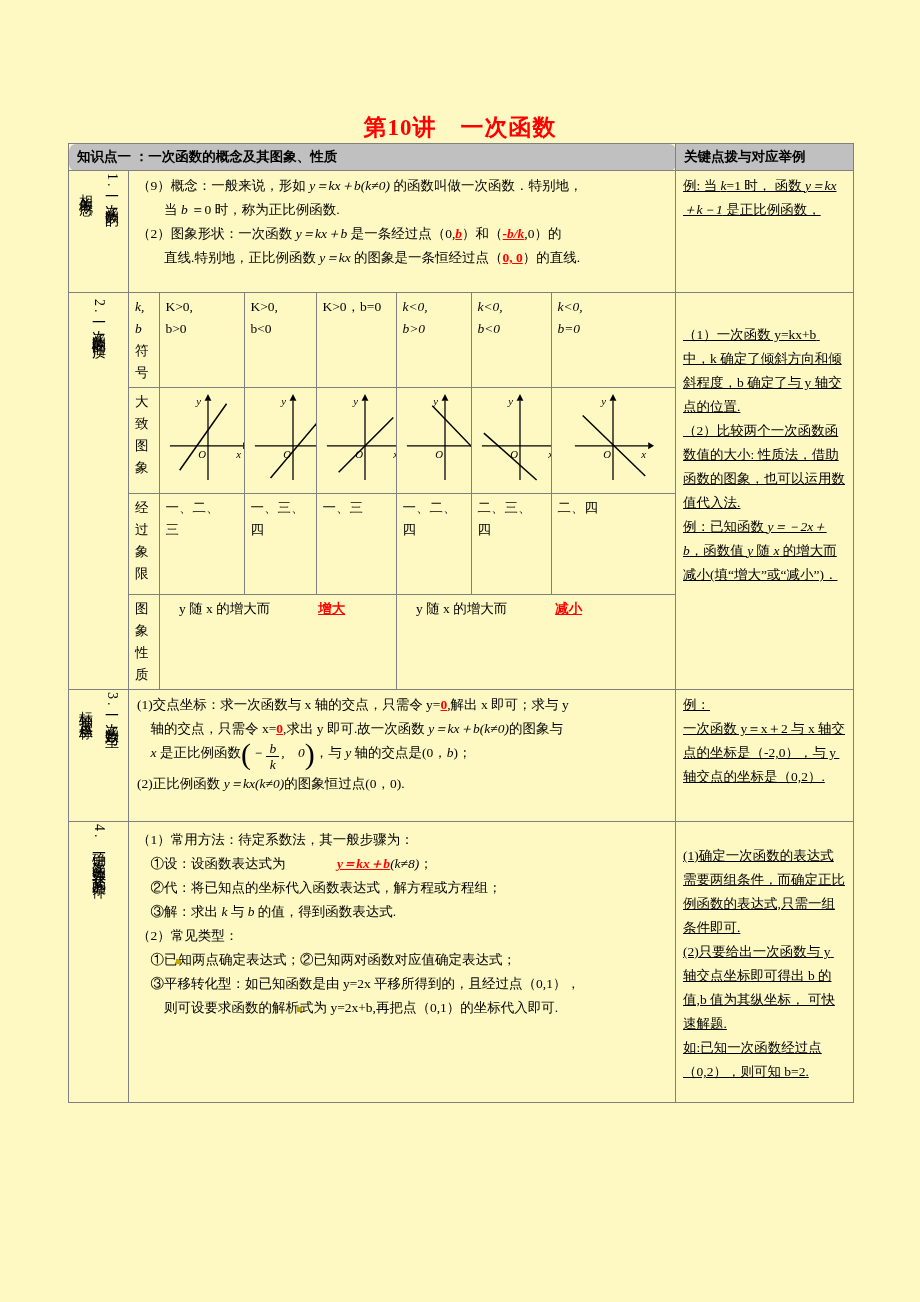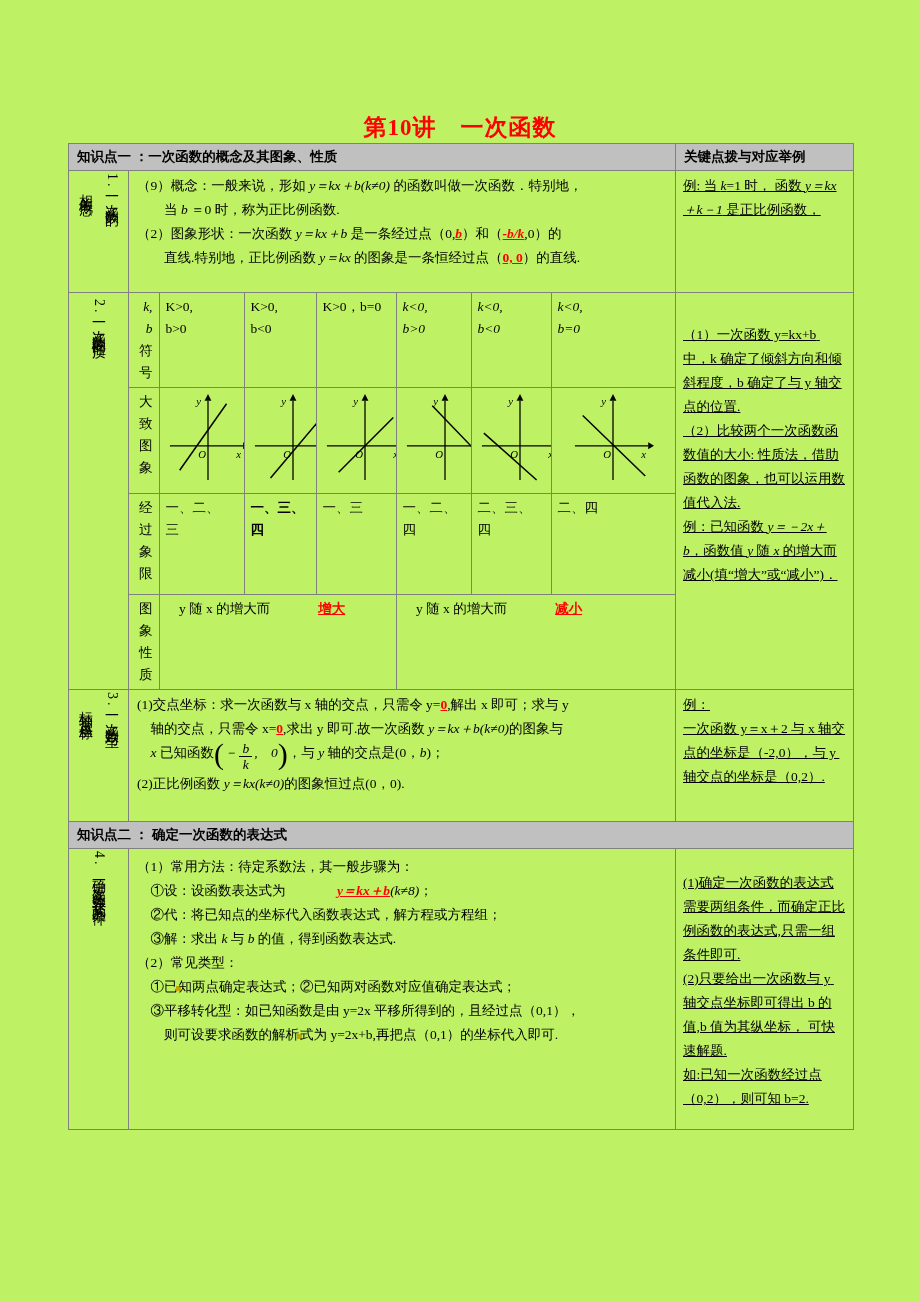--- a/index.html
+++ b/index.html
@@ -1,16 +1,16 @@
 <!DOCTYPE html>
 <html><head>
 <meta charset="utf-8">
 <style>
   html,body{margin:0;padding:0;background:#ffffff;}
-  .page{position:relative;width:920px;height:1302px;background:#bef264;overflow:hidden;
+  .page{position:relative;width:920px;height:1302px;background:#fef9c3;overflow:hidden;
         font-family:"Liberation Serif",serif;color:#000;}
   .title{margin:0;padding-top:112px;text-align:center;font-size:23px;font-weight:bold;
          color:#ff0000;font-family:"Liberation Serif",serif;letter-spacing:1px;}
   .subtitle{margin:16px 0 6px 130px;font-size:15px;font-weight:bold;
             font-family:"Liberation Sans",sans-serif;}
   table.main{border-collapse:collapse;table-layout:fixed;width:785px;margin-left:68px;}
   table.main>tbody>tr>td{border:1.5px solid #808080;vertical-align:top;
        font-size:13.5px;line-height:24px;overflow:hidden;}
   tr.hdr td{background:#c0c0c0;font-family:"Liberation Sans",sans-serif;
        font-weight:bold;font-size:14.5px;line-height:21px;padding:1px 8px;vertical-align:middle;}
@@ -23,21 +23,21 @@
          white-space:pre-line;font-size:14px;letter-spacing:3px;line-height:26px;}
   
   td.subwrap{padding:0 !important;}
   table.sub{border-collapse:collapse;table-layout:fixed;width:100%;height:100%;}
   table.sub td{border:1.5px solid #808080;font-size:13.5px;line-height:22px;
        vertical-align:top;padding:3px 6px;white-space:pre-wrap;overflow:hidden;}
   table.sub tr td:first-child{border-left:0;}
   table.sub tr td:last-child{border-right:0;}
   table.sub tr:first-child td{border-top:0;}
   table.sub tr:last-child td{border-bottom:0;}
-  td.sublab{text-align:right;padding:3px 2px;}
+  td.sublab{text-align:left;padding:3px 2px;}
   td.gcell{text-align:center;vertical-align:middle;padding:0;}
   
   .m{font-style:italic;font-family:"Liberation Serif",serif;}
   .r{color:#ff0000;padding-left:48px;}
   .u{text-decoration:underline;}
   .b{font-weight:bold;}
   .ru{color:#ff0000;text-decoration:underline;}
   .bp{font-size:30px;font-weight:300;vertical-align:-7px;line-height:0;}
   .ym::after{content:"";display:inline-block;width:5px;height:5px;background:#bfa602;
              vertical-align:baseline;margin:0 -2px;}
@@ -58,21 +58,21 @@
   <h1 class="title" style="white-space: pre-line;">第10讲　一次函数</h1>
 
   <table class="main">
     <colgroup>
         <col style="width:60px">
         <col style="width:547px">
         <col style="width:178px">
       </colgroup>
     <tbody>
       <tr class="hdr" style="height:23px">
-        <td colspan="2" style="white-space: pre-line;">知识点一 ：一次函数的概念及其图象、性质</td>
+        <td colspan="2" style="white-space: pre-line; border-radius: 7px;">知识点一 ：一次函数的概念及其图象、性质</td>
         <td style="white-space: pre-line; margin-top: 36px;">关键点拨与对应举例</td>
       </tr>
 
       <tr style="height:122px">
         <td class="vcell">
           <div class="vtext" style="white-space: pre-line;">1.一次函数的
 相关概念</div>
         </td>
         <td class="content"><span>（9）概念：一般来说，形如 </span><span class="m">y＝kx＋b(k≠0)</span><span> 的函数叫做一次函数．特别地，
 　　当 </span><span class="m">b</span><span> ＝0 时，称为正比例函数.
@@ -180,21 +180,21 @@
                       <text x="31" y="13">y</text>
                     </svg></td>
               </tr>
               <tr style="height:101px">
                 <td class="sublab" style="white-space: pre-line;">经
 过
 象
 限</td>
                 <td style="white-space: pre-line;">一、二、
 三</td>
-                <td style="white-space: pre-line; font-weight: bold;">一、三、
+                <td style="white-space: pre-line;">一、三、
 四</td>
                 <td style="white-space: pre-line;">一、三</td>
                 <td style="white-space: pre-line;">一、二、
 四</td>
                 <td style="white-space: pre-line;">二、三、
 四</td>
                 <td style="white-space: pre-line;">二、四</td>
               </tr>
               <tr style="height:92px">
                 <td class="sublab" style="white-space: pre-line;">图
@@ -212,29 +212,26 @@
 例：已知函数 </span><span class="m">y＝－2x＋b</span><span>，函数值 </span><span class="m">y</span><span> 随 </span><span class="m">x</span><span> 的增大而</span><span class="u">减小</span><span>(填“增大”或“减小”)．</span></td>
       </tr>
 
       <tr style="height:132px">
         <td class="vcell">
           <div class="vtext" style="white-space: pre-line;">3.一次函数与坐
 标轴交点坐标</div>
         </td>
         <td class="content"><span>(1)交点坐标：求一次函数与 x 轴的交点，只需令 y=</span><span class="ru b">0</span><span>,解出 x 即可；求与 y
 　轴的交点，只需令 x=</span><span class="ru b">0</span><span>,求出 y 即可.故一次函数 </span><span class="m">y＝kx＋b(k≠0)</span><span>的图象与
-　</span><span class="m">x</span><span> 已知函数</span><span class="bp">(</span><span class="m">－</span><span class="frac"><span class="fn">b</span><span class="fd">k</span></span><span class="m">,　0</span><span class="bp">)</span><span>，与 </span><span class="m">y</span><span> 轴的交点是(0，</span><span class="m">b</span><span>)；
+　</span><span class="m">x</span><span> 是正比例函数</span><span class="bp">(</span><span class="m">－</span><span class="frac"><span class="fn">b</span><span class="fd">k</span></span><span class="m">,　0</span><span class="bp">)</span><span>，与 </span><span class="m">y</span><span> 轴的交点是(0，</span><span class="m">b</span><span>)；
 (2)正比例函数 </span><span class="m">y＝kx(k≠0)</span><span>的图象恒过点(0，0).</span></td>
         <td class="tip"><span>例：
 一次函数 y＝x＋2 与 x 轴交点的坐标是（-2,0），与 y 轴交点的坐标是（0,2）.</span></td>
       </tr>
 
-      <tr class="hdr" style="height:25px">
-        <td colspan="3" style="white-space: pre-line;">知识点二 ： 确定一次函数的表达式</td>
-      </tr>
 
       <tr style="height:281px">
         <td class="vcell">
           <div class="vtext" style="white-space: pre-line;">4.确定一次函数表达式的条件</div>
         </td>
         <td class="content" style="padding-top:6px"><span>（1）常用方法：待定系数法，其一般步骤为：
 　①设：设函数表达式为 </span><span class="m r u b">y＝kx＋b</span><span class="m">(k≠8)</span><span>；
 　②代：将已知点的坐标代入函数表达式，解方程或方程组；
 　③解：求出 </span><span class="m">k</span><span> 与 </span><span class="m">b</span><span> 的值，得到函数表达式.
 （2）常见类型：

